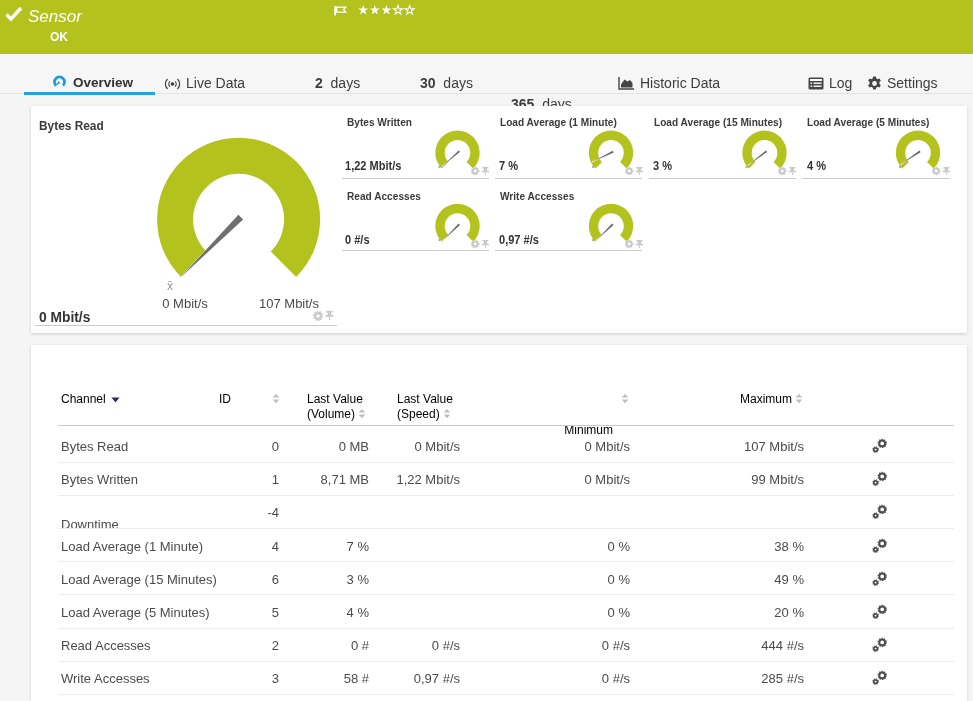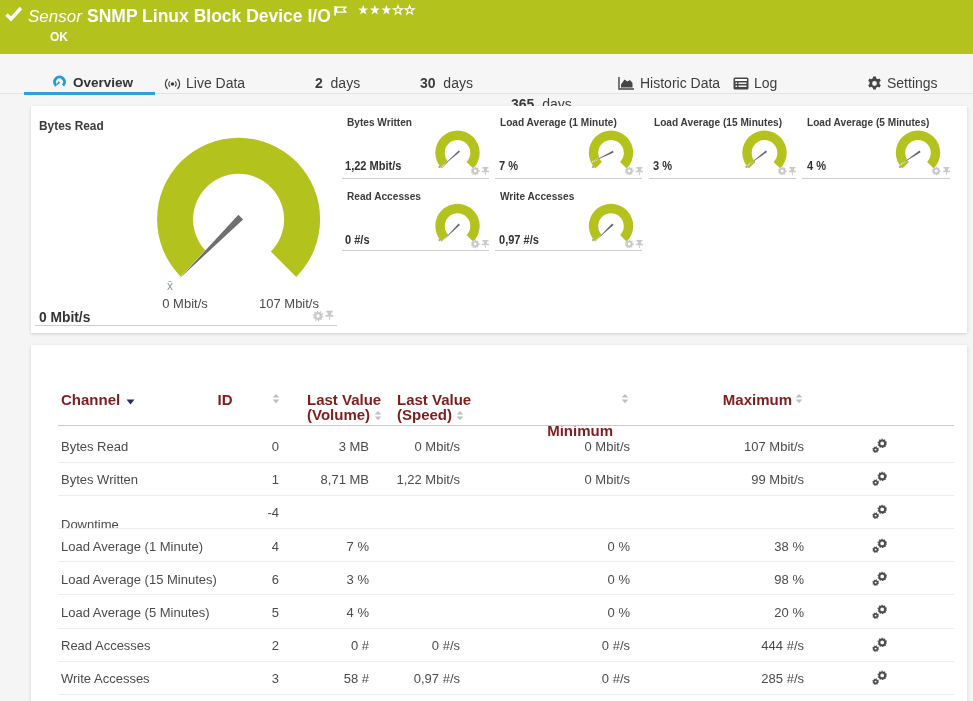--- a/index.html
+++ b/index.html
@@ -19,34 +19,33 @@
 .activeline { position:absolute; left:24px; top:92px; width:131px; height:3px; background:#2aa1da; }
 .panel { position:absolute; background:#fff; box-shadow:0 1px 3px rgba(0,0,0,0.16); }
 #p1 { left:31px; top:106px; width:936px; height:227px; }
 #p2 { left:31px; top:345px; width:936px; height:380px; }
 .abs { position:absolute; white-space:nowrap; }
 .icons svg, .blk { display:block; }
 .tile-title { font-size:11.5px; font-weight:bold; color:#3b3b3b; transform:scaleX(0.88); transform-origin:0 0; }
 .tile-val { font-size:12px; font-weight:bold; color:#333; transform:scaleX(0.92); transform-origin:0 0; }
 .uline { position:absolute; height:1px; background:#ccc; }
 .scale-label { font-size:13px; color:#4a4a4a; }
-.th { font-size:15px; font-weight:bold; color:#7f1d1d; line-height:15px; }
+.th { font-size:12px; font-weight:normal; color:#000000; line-height:15px; }
 .td { font-size:13px; color:#4b4b4b; }
 .r { width:100px; text-align:right; }
 .rline { left:27px; width:896px; background:#ececec; }
 </style>
 </head>
 <body>
 
 <div class="topbar">
   <svg class="check" width="18" height="16" viewBox="0 0 18 16">
       <path d="M1.5 8.5 L6 13 L16 2" stroke="#fff" stroke-width="3.4" fill="none"></path>
     </svg>
   <span class="sensor">Sensor</span>
-  <span class="title">SNMP Linux Block Device I/O</span>
   <svg class="flag" width="13" height="10" viewBox="0 0 13 10">
       <path d="M1.1 0 V9.5" stroke="#fff" stroke-width="1.7"></path>
       <path d="M2.6 1.1 H11.8 L9.6 3.6 L11.8 6.1 H2.6 Z" fill="none" stroke="#fff" stroke-width="1.4"></path>
     </svg>
   <svg class="stars" width="60" height="13" viewBox="0 0 60 13">
     <path id="sf" d="M5.20 1.00 L6.40 4.54 L10.15 4.59 L7.15 6.83 L8.26 10.41 L5.20 8.25 L2.14 10.41 L3.25 6.83 L0.25 4.59 L4.00 4.54 Z" fill="#fff"></path>
     <use href="#sf" x="11.6"></use>
     <use href="#sf" x="23.2"></use>
     <path id="se" d="M5.20 1.45 L6.32 4.66 L9.72 4.73 L7.01 6.79 L7.99 10.04 L5.20 8.10 L2.41 10.04 L3.39 6.79 L0.68 4.73 L4.08 4.66 Z" fill="none" stroke="#fff" stroke-width="1.1" transform="translate(34.8 0)"></path>
     <use href="#se" x="11.6"></use>
@@ -64,21 +63,21 @@
       <circle cx="8.5" cy="6" r="1.8" fill="#3d3d3d"></circle>
       <path d="M5.9 3.4 A 3.7 3.7 0 0 0 5.9 8.6 M3.5 1 A 7 7 0 0 0 3.5 11 M11.1 3.4 A 3.7 3.7 0 0 1 11.1 8.6 M13.5 1 A 7 7 0 0 1 13.5 11" stroke="#3d3d3d" stroke-width="1.2" fill="none"></path>
     </svg>Live Data</div>
 <div class="tab" style="left:315px;"><b>2</b>&nbsp;&nbsp;days</div>
 <div class="tab" style="left:420px;"><b>30</b>&nbsp;&nbsp;days</div>
 <div class="tab" style="left:511px;margin-top:21px;"><b>365</b>&nbsp;&nbsp;days</div>
 <div class="tab" style="left:618px;"><svg width="17" height="13" viewBox="0 0 17 13">
       <path d="M1 0 V12 H16" stroke="#454545" stroke-width="1.4" fill="none"></path>
       <path d="M3 10.5 L3 7.5 L6.5 2.5 L9.5 4.5 L12 3 L14.5 6 L14.5 10.5 Z" fill="#454545"></path>
     </svg>Historic Data</div>
-<div class="tab" style="left:733px;"><svg width="16" height="13" viewBox="0 0 16 13">
+<div class="tab" style="left:808px;"><svg width="16" height="13" viewBox="0 0 16 13">
       <rect x="0.5" y="0.5" width="15" height="12" rx="1.5" fill="#454545"></rect>
       <rect x="2" y="2" width="12" height="2" fill="#fff"></rect>
       <g fill="#fff">
         <rect x="2.5" y="5.5" width="1.6" height="1.4"></rect>
         <rect x="2.5" y="8.5" width="1.6" height="1.4"></rect>
         <rect x="5.5" y="5.5" width="8" height="1.4"></rect>
         <rect x="5.5" y="8.5" width="8" height="1.4"></rect>
       </g>
     </svg>Log</div>
 <div class="tab" style="left:867px;"><svg width="15" height="14" viewBox="0 0 15 14">
@@ -240,21 +239,21 @@
   <div class="abs th" style="left:673px; top:47px; width:88px; text-align:right;">Maximum</div>
   <div class="abs" style="left:764px; top:49px;">
       <svg class="blk" width="8" height="10" viewBox="0 0 8 10">
         <use href="#sortud"></use>
       </svg>
     </div>
   <div class="uline" style="left:27px; top:80px; width:896px; background:#c9c9c9;"></div>
 
   <div class="abs td" style="left:30px; top:94px;">Bytes Read</div>
   <div class="abs td r" style="left:148px; top:94px;">0</div>
-  <div class="abs td r" style="left:238px; top:94px;">3 MB</div>
+  <div class="abs td r" style="left:238px; top:94px;">0 MB</div>
   <div class="abs td r" style="left:329px; top:94px;">0 Mbit/s</div>
   <div class="abs td r" style="left:499px; top:94px;">0 Mbit/s</div>
   <div class="abs td r" style="left:673px; top:94px;">107 Mbit/s</div>
   <div class="abs" style="left:840px; top:93px;">
       <svg class="blk" width="17" height="16" viewBox="0 0 17 16">
         <use href="#chg"></use>
       </svg>
     </div>
   <div class="uline rline" style="top:117px;"></div>
 
@@ -289,21 +288,21 @@
       <svg class="blk" width="17" height="16" viewBox="0 0 17 16">
         <use href="#chg"></use>
       </svg>
     </div>
   <div class="uline rline" style="top:216px;"></div>
 
   <div class="abs td" style="left:30px; top:227px;">Load Average (15 Minutes)</div>
   <div class="abs td r" style="left:148px; top:227px;">6</div>
   <div class="abs td r" style="left:238px; top:227px;">3 %</div>
   <div class="abs td r" style="left:499px; top:227px;">0 %</div>
-  <div class="abs td r" style="left:673px; top:227px;">98 %</div>
+  <div class="abs td r" style="left:673px; top:227px;">49 %</div>
   <div class="abs" style="left:840px; top:226px;">
       <svg class="blk" width="17" height="16" viewBox="0 0 17 16">
         <use href="#chg"></use>
       </svg>
     </div>
   <div class="uline rline" style="top:249px;"></div>
 
   <div class="abs td" style="left:30px; top:260px;">Load Average (5 Minutes)</div>
   <div class="abs td r" style="left:148px; top:260px;">5</div>
   <div class="abs td r" style="left:238px; top:260px;">4 %</div>

